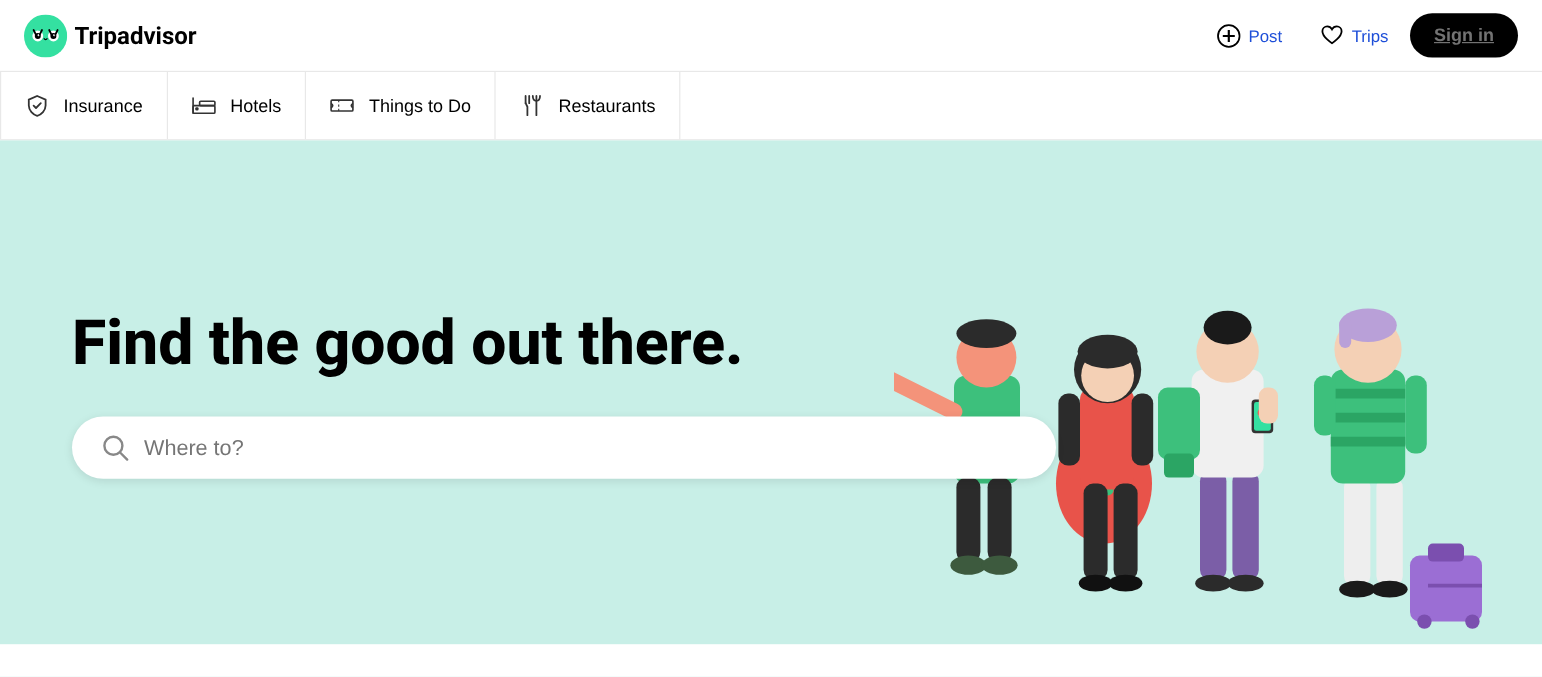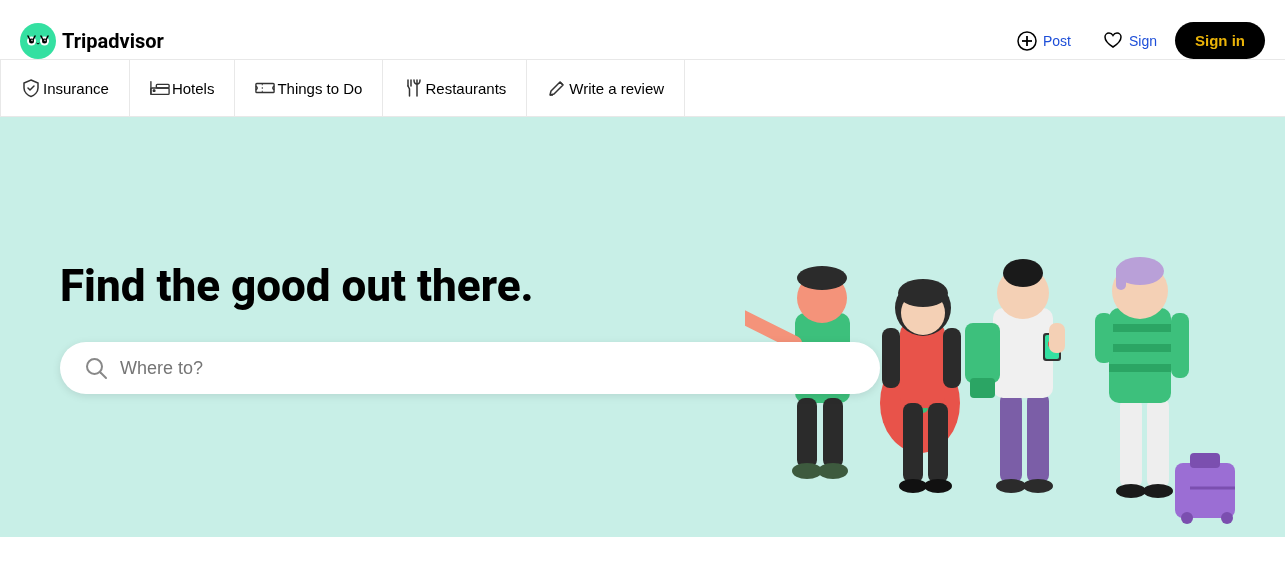--- a/index.html
+++ b/index.html
@@ -1,21 +1,21 @@
 <!DOCTYPE html>
 <html><head>
   <meta charset="utf-8">
   <style>
     * { margin: 0; padding: 0; box-sizing: border-box; }
     body { font-family: -apple-system, BlinkMacSystemFont, 'Segoe UI', Roboto, sans-serif; width: 1285px; overflow-x: hidden; }
 
     
     .header {
       display: flex;
-      align-items: flex-end;
+      align-items: center;
       padding: 0 20px;
       height: 60px;
       background: #fff;
       border-bottom: 1px solid #e8e8e8;
     }
     .logo-area {
       display: flex;
       align-items: center;
       gap: 6px;
       margin-right: auto;
@@ -49,41 +49,42 @@
     }
     .header-btn .btn-icon {
       width: 20px;
       height: 20px;
       display: flex;
       align-items: center;
       justify-content: center;
     }
     .signin-btn {
       background: #000;
-      color: #eab308;
+      color: #737373;
       border-radius: 24px;
       padding: 10px 20px;
       font-size: 15px;
       font-weight: 700;
       border: none;
       cursor: pointer;
+      text-decoration: underline;
     }
 
     
     .navbar {
       display: flex;
       align-items: center;
       background: #fff;
       border-bottom: 1px solid #e8e8e8;
       overflow-x: auto;
     }
     .nav-item {
       display: flex;
       align-items: center;
-      gap: 2px;
+      gap: 12px;
       padding: 18px 20px;
       border: none;
       background: transparent;
       cursor: pointer;
       font-size: 15px;
       font-weight: 500;
       color: #000;
       white-space: nowrap;
       border-right: 1px solid #e8e8e8;
       flex-shrink: 0;
@@ -107,21 +108,21 @@
       display: flex;
       align-items: center;
       padding: 40px 60px;
     }
     .hero-content {
       position: relative;
       z-index: 2;
       max-width: 700px;
     }
     .hero-title {
-      font-size: 44px;
+      font-size: 52px;
       font-weight: 800;
       color: #000;
       margin-bottom: 30px;
       line-height: 1.2;
     }
     .search-bar {
       display: flex;
       align-items: center;
       background: #fff;
       border-radius: 40px;
@@ -190,21 +191,21 @@
       <span>Post</span>
     </button>
 
 
     <button class="header-btn">
       <span class="btn-icon">
         <svg width="20" height="20" viewBox="0 0 20 20" fill="none">
           <path d="M10 16 C10 16 2 11 2 6 C2 3.8 3.8 2 6 2 C7.7 2 9.2 3 10 4.5 C10.8 3 12.3 2 14 2 C16.2 2 18 3.8 18 6 C18 11 10 16 10 16Z" stroke="black" stroke-width="1.5" fill="none"></path>
         </svg>
       </span>
-      <span>Sign</span>
+      <span>Trips</span>
     </button>
 
     <button class="signin-btn">
       <span>Sign in</span>
     </button>
   </div>
 </header>
 
 <nav class="navbar">
 
@@ -248,30 +249,20 @@
         <line x1="4" y1="2" x2="4" y2="8" stroke="#333" stroke-width="1.5" stroke-linecap="round"></line>
         <line x1="7" y1="2" x2="7" y2="8" stroke="#333" stroke-width="1.5" stroke-linecap="round"></line>
         <path d="M4 8 Q5.5 11 5.5 11 L5.5 18" stroke="#333" stroke-width="1.5" stroke-linecap="round"></path>
         <line x1="13" y1="2" x2="13" y2="18" stroke="#333" stroke-width="1.5" stroke-linecap="round"></line>
         <path d="M10 2 Q10 6 13 6 Q16 6 16 2" stroke="#333" stroke-width="1.5" fill="none" stroke-linecap="round"></path>
       </svg>
     </span>
     <span>Restaurants</span>
   </button>
 
-  <button class="nav-item">
-    <span class="nav-icon">
-      <svg width="20" height="20" viewBox="0 0 20 20" fill="none">
-        <path d="M3 17 L7 16 L16 7 L13 4 L4 13 Z" stroke="#333" stroke-width="1.5" fill="none" stroke-linejoin="round"></path>
-        <line x1="13" y1="4" x2="16" y2="7" stroke="#333" stroke-width="1.5"></line>
-        <line x1="3" y1="17" x2="6" y2="17" stroke="#333" stroke-width="1.5"></line>
-      </svg>
-    </span>
-    <span>Write a review</span>
-  </button>
 
 
 
 </nav>
 
 <section class="hero">
   <div class="hero-content">
     <h1 class="hero-title">Find the good out there.</h1>
     <div class="search-bar">
       <span class="search-icon-wrap">

